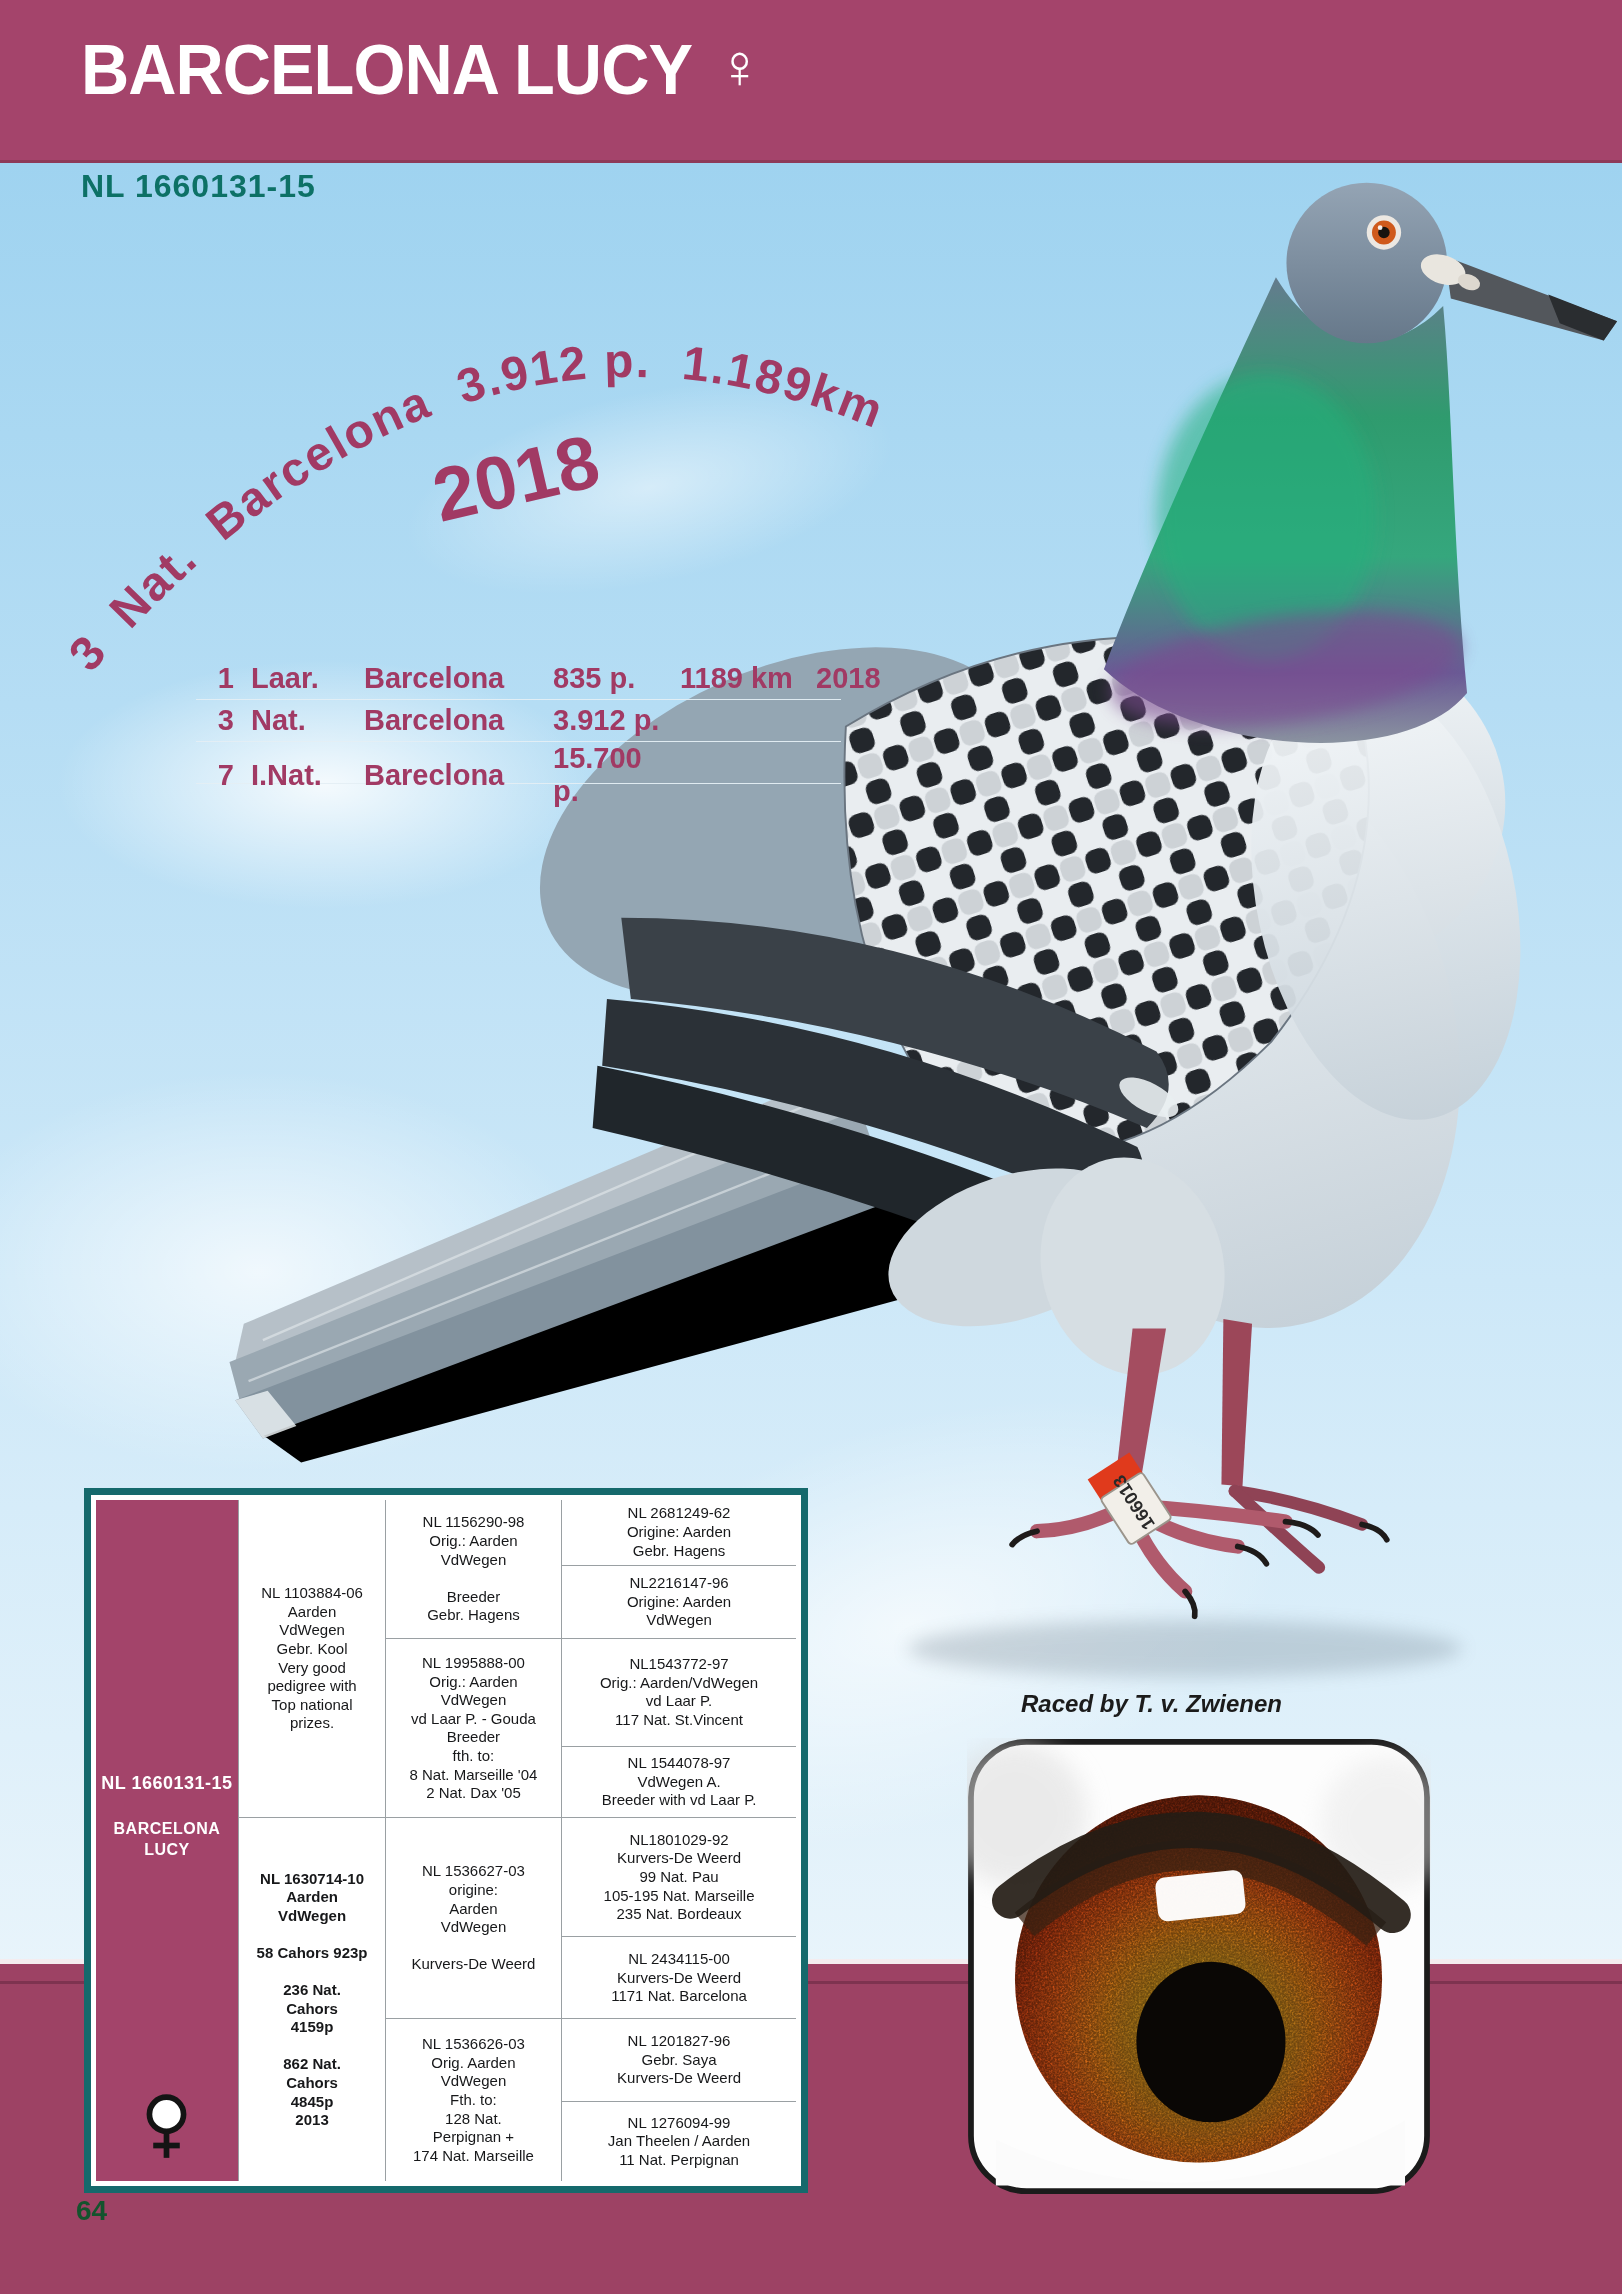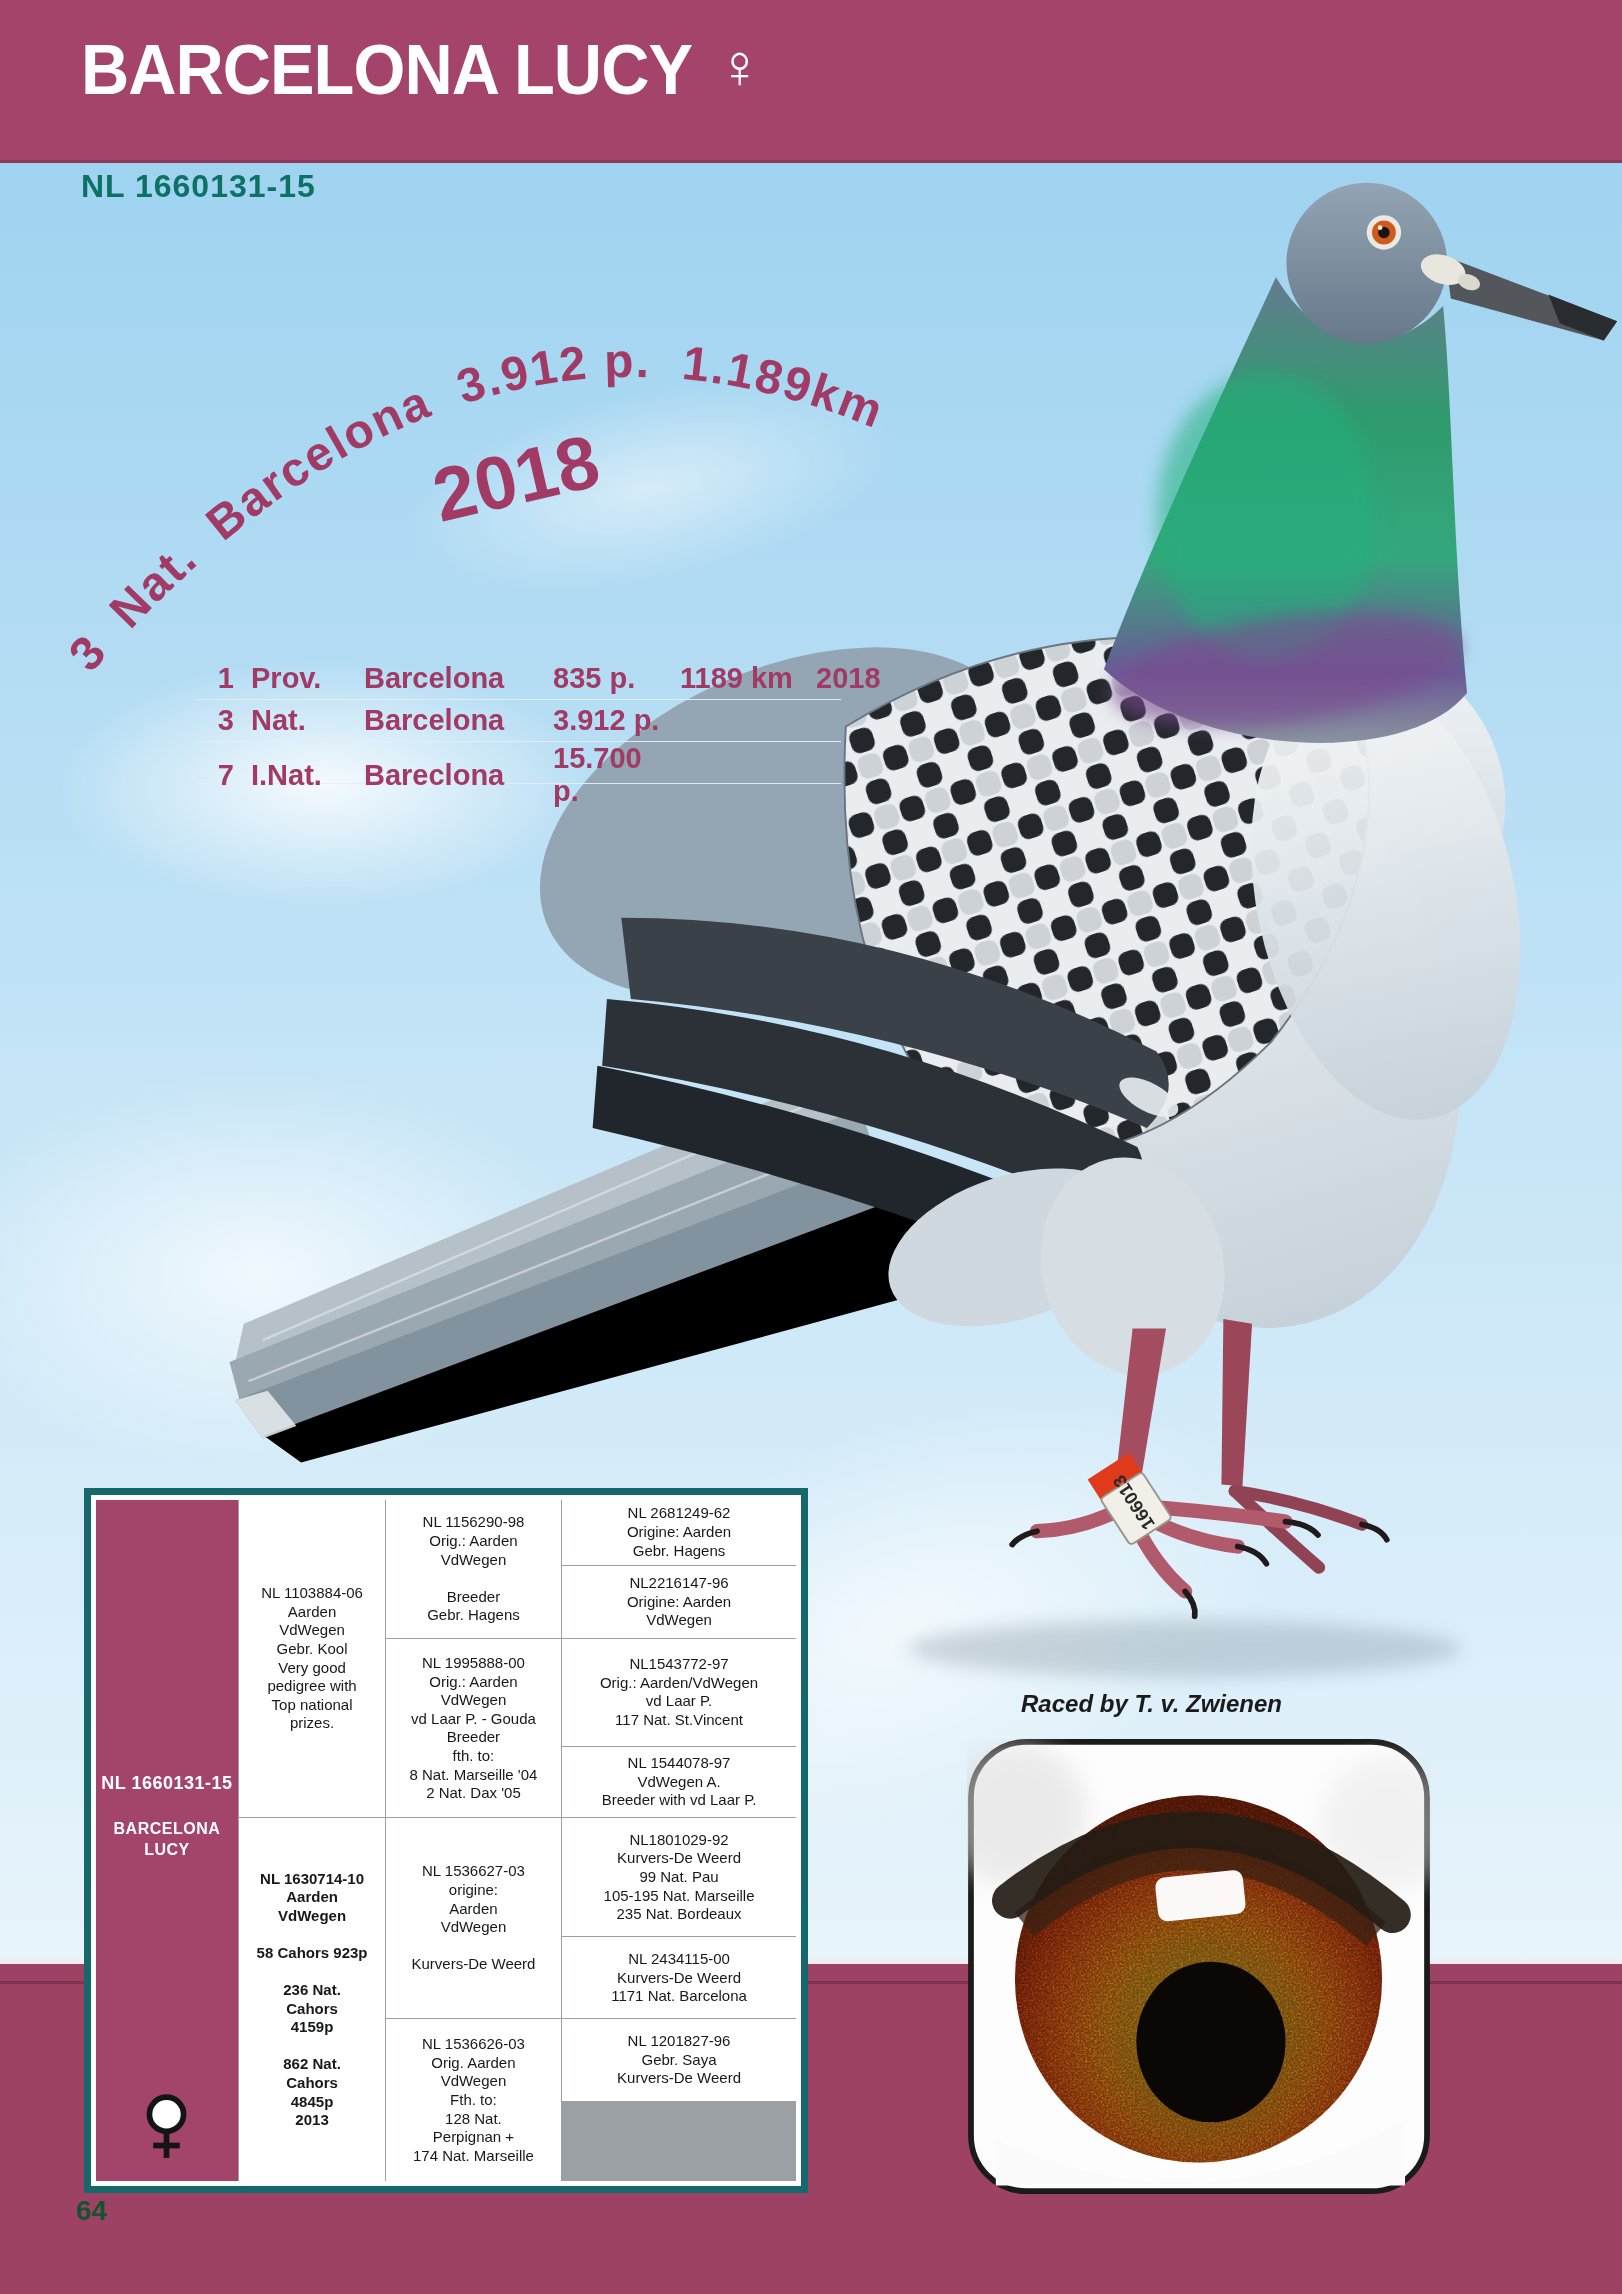--- a/index.html
+++ b/index.html
@@ -250,21 +250,21 @@
       </defs>
     <text font-size="50" letter-spacing="2">
       <textPath href="#arcp" xlink:href="#arcp">3&nbsp;&nbsp;Nat.&nbsp;&nbsp;Barcelona&nbsp;&nbsp;3.912 p.&nbsp;&nbsp;1.189km</textPath>
     </text>
   </svg>
   <div class="year">2018</div>
 
   <div class="results">
     <div class="rrow">
       <span class="place">1</span>
-      <span class="level">Prov.</span>
+      <span class="level">Laar.</span>
       <span class="race">Barcelona</span>
       <span class="pts">835 p.</span>
       <span class="dist">1189 km</span>
       <span class="yr">2018</span>
     </div>
     <div class="rrow">
       <span class="place">3</span>
       <span class="level">Nat.</span>
       <span class="race">Barcelona</span>
       <span class="pts">3.912 p.</span>
@@ -399,19 +399,22 @@
 Kurvers-De Weerd
 99 Nat. Pau
 105-195 Nat. Marseille
 235 Nat. Bordeaux</div>
       <div class="cell gg" style="grid-row:6">NL 2434115-00
 Kurvers-De Weerd
 1171 Nat. Barcelona</div>
       <div class="cell gg" style="grid-row:7">NL 1201827-96
 Gebr. Saya
 Kurvers-De Weerd</div>
+      <div class="cell gg" style="grid-row:8">NL 1276094-99
+Jan Theelen / Aarden
+11 Nat. Perpignan</div>
     </div>
   </div>
 
   <div class="page-number">64</div>
 
 </div>
 
 
 </body></html>

